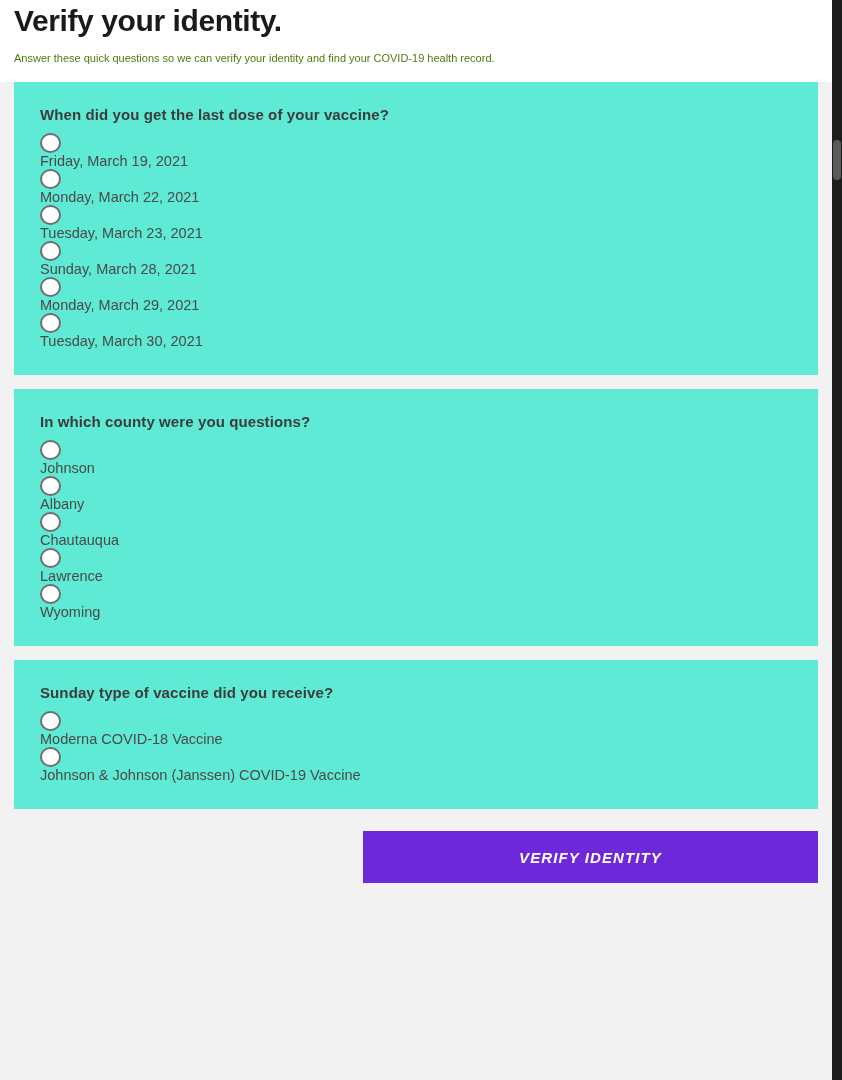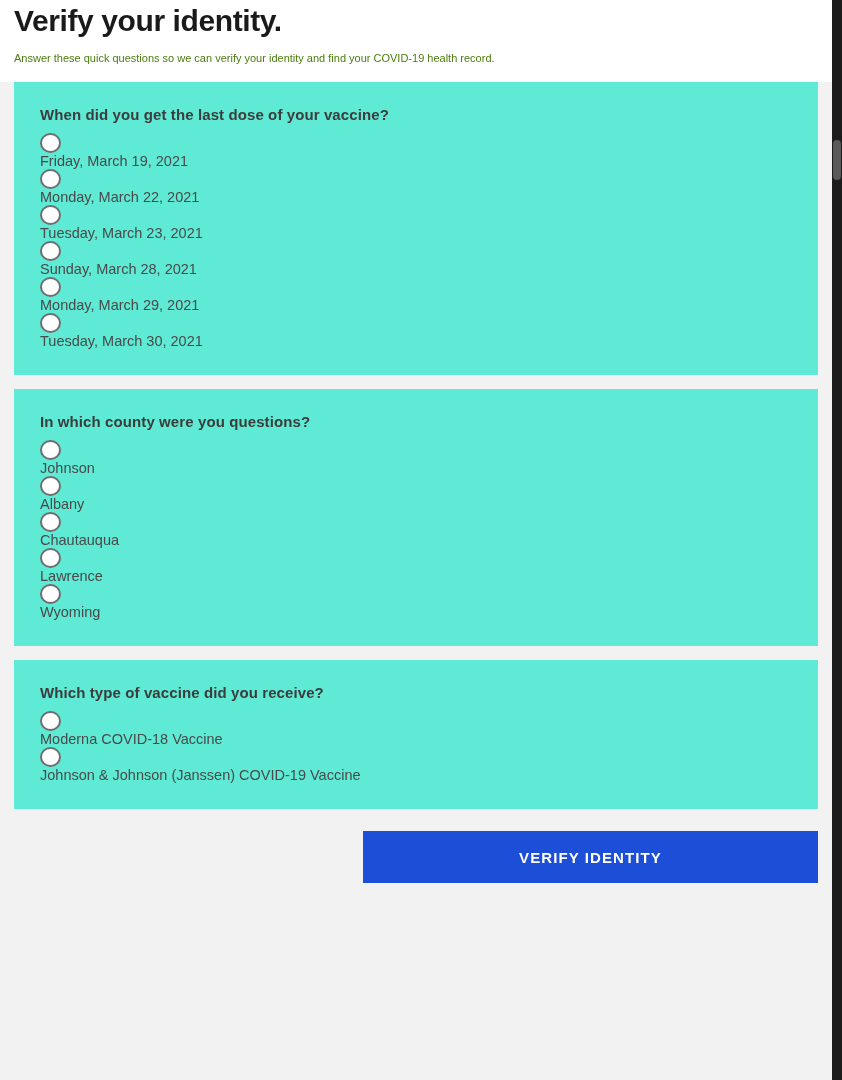--- a/index.html
+++ b/index.html
@@ -176,34 +176,34 @@
         <span class="radio"></span>
         <span class="option-label">Lawrence</span>
       </label>
       <label class="option">
         <span class="radio"></span>
         <span class="option-label">Wyoming</span>
       </label>
     </div>
 
     <div class="card">
-      <p class="question">Which type of vaccine did you receive?</p>
+      <p class="question">Sunday type of vaccine did you receive?</p>
 
       <label class="option">
         <span class="radio"></span>
         <span class="option-label">Moderna COVID-18 Vaccine</span>
       </label>
       <label class="option">
         <span class="radio"></span>
         <span class="option-label">Johnson &amp; Johnson (Janssen) COVID-19 Vaccine</span>
       </label>
     </div>
 
     <div class="footer">
-      <button class="verify-button" style="background: #1d4ed8;">VERIFY IDENTITY</button>
+      <button class="verify-button" style="background: #6d28d9; font-style: italic;">VERIFY IDENTITY</button>
     </div>
 
   </div>
 
   <div id="right-strip">
     <div class="scroll-thumb"></div>
   </div>
 
 </div>
 

